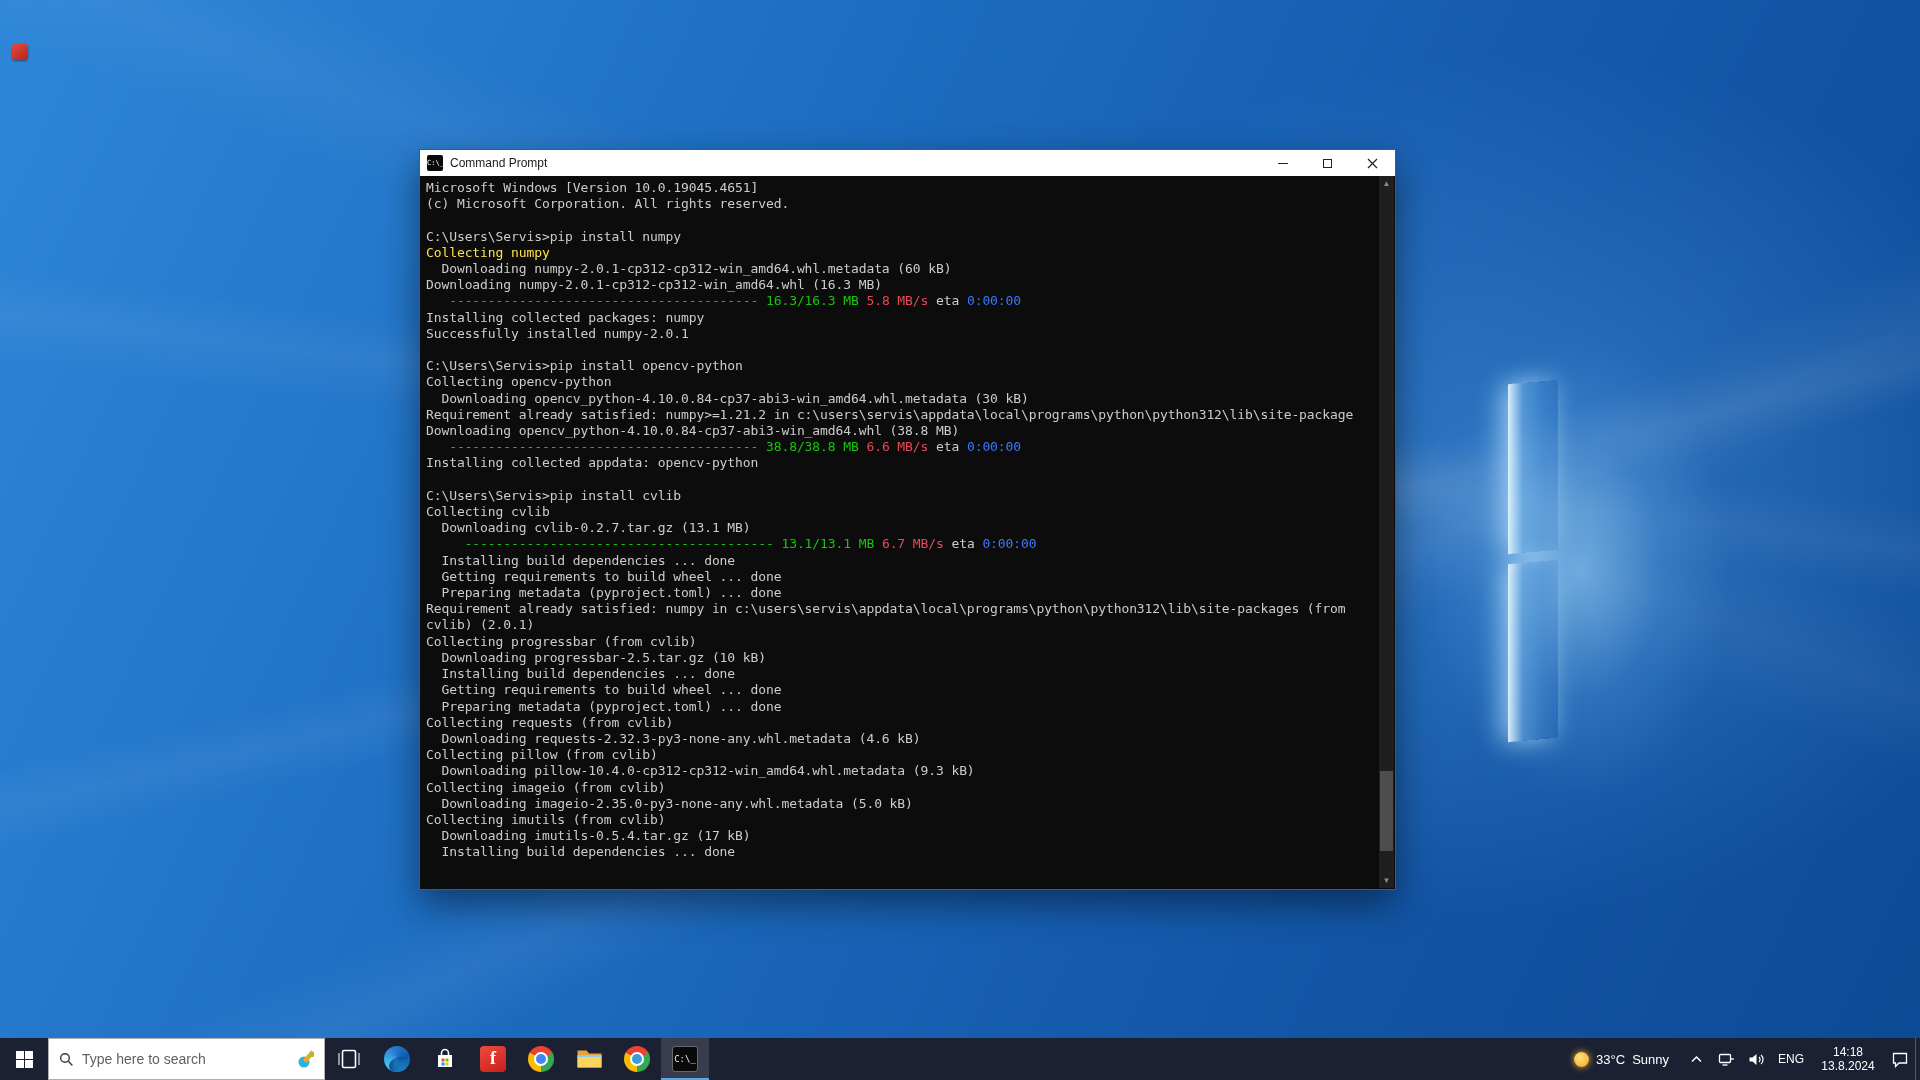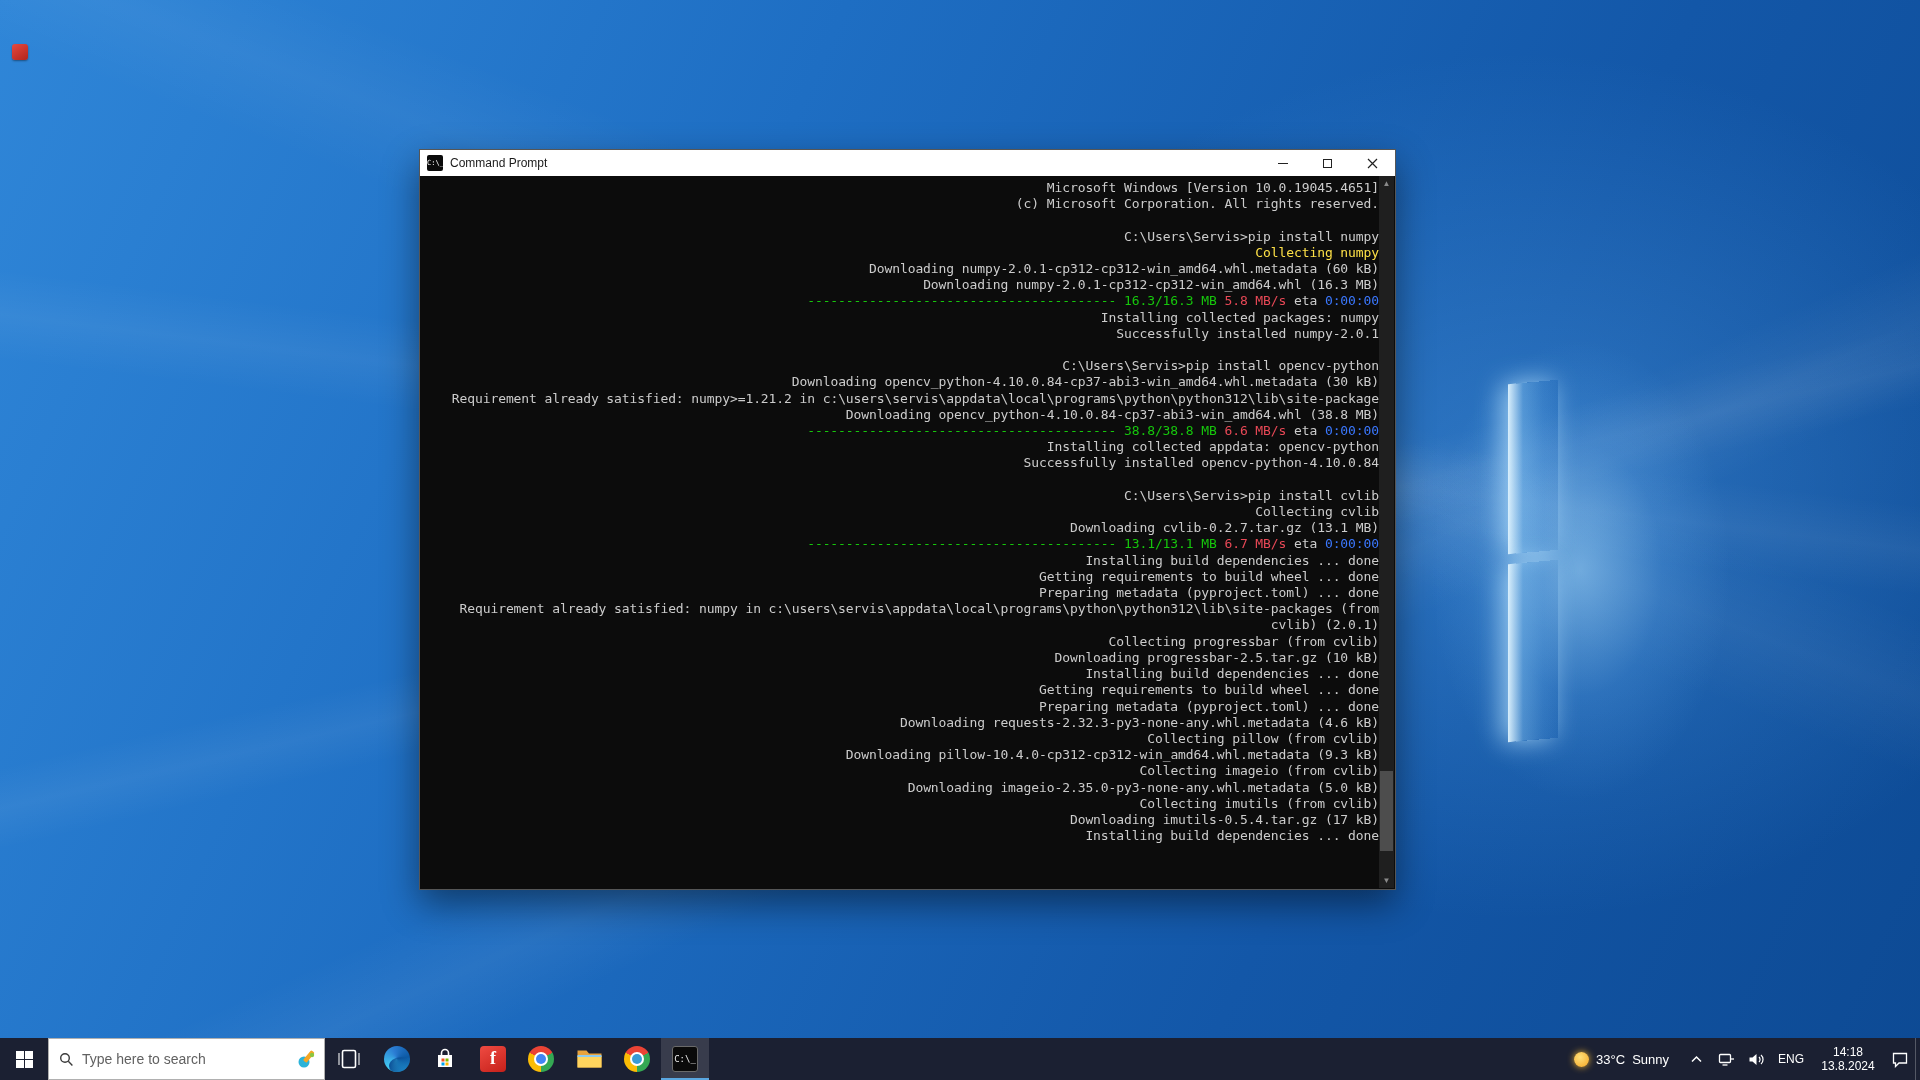--- a/index.html
+++ b/index.html
@@ -36,21 +36,21 @@
   .cmd-ico { width:16px; height:16px; background:#0a0a0a; border-radius:2px; color:#fff;
     font-family:"DejaVu Sans Mono", monospace; font-size:7px; line-height:16px; text-align:center; flex:0 0 auto; }
   .title-text { font-size:12px; color:#1a1a1a; margin-left:7px; flex:1 1 auto; white-space:nowrap; }
   .win-controls { display:flex; height:26px; }
   .wbtn { width:45px; height:26px; display:flex; align-items:center; justify-content:center; cursor:default; }
   .glyph-min { width:10px; height:0; border-bottom:1px solid #222; }
   .glyph-max { width:9px; height:9px; border:1px solid #222; }
   .terminal { position:absolute; left:1px; top:26px; right:16px; bottom:1px; overflow:hidden;
     background:#0c0c0c; padding:4px 0 0 5px;
     font-family:"DejaVu Sans Mono", monospace; font-size:13px; line-height:16.2px; letter-spacing:-0.1px; }
-  .tline { white-space:pre;text-align:right; }
+  .tline { white-space:pre; }
 
   
   .scrollbar { position:absolute; top:26px; right:1px; bottom:1px; width:15px; background:#1f1f1f; }
   .sb-arrow { position:absolute; left:0; width:15px; height:15px; color:#8a8a8a; font-size:8px;
     line-height:15px; text-align:center; background:#1f1f1f; }
   .sb-arrow.up { top:0; }  .sb-arrow.down { bottom:0; }
   .sb-thumb { position:absolute; left:1px; width:13px; top:595px; height:80px; background:#4d4d4d; }
 
   
   .taskbar { position:absolute; left:0; bottom:0; width:1920px; height:42px;
@@ -125,41 +125,42 @@
         <div class="tline"><span style="color: rgb(204, 204, 204);"></span>&nbsp;</div>
         <div class="tline"><span style="color: rgb(204, 204, 204);">C:\Users\Servis&gt;pip install numpy</span></div>
         <div class="tline"><span style="color: #fde047;">Collecting numpy</span></div>
         <div class="tline"><span style="color: rgb(204, 204, 204);">  Downloading numpy-2.0.1-cp312-cp312-win_amd64.whl.metadata (60 kB)</span></div>
         <div class="tline"><span style="color: rgb(204, 204, 204);">Downloading numpy-2.0.1-cp312-cp312-win_amd64.whl (16.3 MB)</span></div>
         <div class="tline"><span style="color: rgb(204, 204, 204);">   </span><span style="color: rgb(22, 198, 12);">---------------------------------------- </span><span style="color: rgb(22, 198, 12);">16.3/16.3 MB</span><span style="color: rgb(204, 204, 204);"> </span><span style="color: rgb(231, 72, 86);">5.8 MB/s</span><span style="color: rgb(204, 204, 204);"> eta </span><span style="color: rgb(59, 120, 255);">0:00:00</span></div>
         <div class="tline"><span style="color: rgb(204, 204, 204);">Installing collected packages: numpy</span></div>
         <div class="tline"><span style="color: rgb(204, 204, 204);">Successfully installed numpy-2.0.1</span></div>
         <div class="tline"><span style="color: rgb(204, 204, 204);"></span>&nbsp;</div>
         <div class="tline"><span style="color: rgb(204, 204, 204);">C:\Users\Servis&gt;pip install opencv-python</span></div>
+        <div class="tline"><span style="color: rgb(204, 204, 204);">Collecting opencv-python</span></div>
         <div class="tline"><span style="color: rgb(204, 204, 204);">  Downloading opencv_python-4.10.0.84-cp37-abi3-win_amd64.whl.metadata (30 kB)</span></div>
         <div class="tline"><span style="color: rgb(204, 204, 204);">Requirement already satisfied: numpy&gt;=1.21.2 in c:\users\servis\appdata\local\programs\python\python312\lib\site-package</span></div>
         <div class="tline"><span style="color: rgb(204, 204, 204);">Downloading opencv_python-4.10.0.84-cp37-abi3-win_amd64.whl (38.8 MB)</span></div>
         <div class="tline"><span style="color: rgb(204, 204, 204);">   </span><span style="color: rgb(22, 198, 12);">---------------------------------------- </span><span style="color: rgb(22, 198, 12);">38.8/38.8 MB</span><span style="color: rgb(204, 204, 204);"> </span><span style="color: rgb(231, 72, 86);">6.6 MB/s</span><span style="color: rgb(204, 204, 204);"> eta </span><span style="color: rgb(59, 120, 255);">0:00:00</span></div>
         <div class="tline"><span style="color: rgb(204, 204, 204);">Installing collected appdata: opencv-python</span></div>
-        <div class="tline"><span style="color: rgb(204, 204, 204);">Successfully installed opencv-python-4.10.0.84</span></div>
         <div class="tline"><span style="color: rgb(204, 204, 204);"></span>&nbsp;</div>
         <div class="tline"><span style="color: rgb(204, 204, 204);">C:\Users\Servis&gt;pip install cvlib</span></div>
         <div class="tline"><span style="color: rgb(204, 204, 204);">Collecting cvlib</span></div>
         <div class="tline"><span style="color: rgb(204, 204, 204);">  Downloading cvlib-0.2.7.tar.gz (13.1 MB)</span></div>
         <div class="tline"><span style="color: rgb(204, 204, 204);">     </span><span style="color: rgb(22, 198, 12);">---------------------------------------- </span><span style="color: rgb(22, 198, 12);">13.1/13.1 MB</span><span style="color: rgb(204, 204, 204);"> </span><span style="color: rgb(231, 72, 86);">6.7 MB/s</span><span style="color: rgb(204, 204, 204);"> eta </span><span style="color: rgb(59, 120, 255);">0:00:00</span></div>
         <div class="tline"><span style="color: rgb(204, 204, 204);">  Installing build dependencies ... done</span></div>
         <div class="tline"><span style="color: rgb(204, 204, 204);">  Getting requirements to build wheel ... done</span></div>
         <div class="tline"><span style="color: rgb(204, 204, 204);">  Preparing metadata (pyproject.toml) ... done</span></div>
         <div class="tline"><span style="color: rgb(204, 204, 204);">Requirement already satisfied: numpy in c:\users\servis\appdata\local\programs\python\python312\lib\site-packages (from</span></div>
         <div class="tline"><span style="color: rgb(204, 204, 204);">cvlib) (2.0.1)</span></div>
         <div class="tline"><span style="color: rgb(204, 204, 204); margin-top: 36px;">Collecting progressbar (from cvlib)</span></div>
         <div class="tline"><span style="color: rgb(204, 204, 204);">  Downloading progressbar-2.5.tar.gz (10 kB)</span></div>
         <div class="tline"><span style="color: rgb(204, 204, 204);">  Installing build dependencies ... done</span></div>
         <div class="tline"><span style="color: rgb(204, 204, 204);">  Getting requirements to build wheel ... done</span></div>
         <div class="tline"><span style="color: rgb(204, 204, 204);">  Preparing metadata (pyproject.toml) ... done</span></div>
+        <div class="tline"><span style="color: rgb(204, 204, 204);">Collecting requests (from cvlib)</span></div>
         <div class="tline"><span style="color: rgb(204, 204, 204);">  Downloading requests-2.32.3-py3-none-any.whl.metadata (4.6 kB)</span></div>
         <div class="tline"><span style="color: rgb(204, 204, 204);">Collecting pillow (from cvlib)</span></div>
         <div class="tline"><span style="color: rgb(204, 204, 204);">  Downloading pillow-10.4.0-cp312-cp312-win_amd64.whl.metadata (9.3 kB)</span></div>
         <div class="tline"><span style="color: rgb(204, 204, 204);">Collecting imageio (from cvlib)</span></div>
         <div class="tline"><span style="color: rgb(204, 204, 204);">  Downloading imageio-2.35.0-py3-none-any.whl.metadata (5.0 kB)</span></div>
         <div class="tline"><span style="color: rgb(204, 204, 204);">Collecting imutils (from cvlib)</span></div>
         <div class="tline"><span style="color: rgb(204, 204, 204);">  Downloading imutils-0.5.4.tar.gz (17 kB)</span></div>
         <div class="tline"><span style="color: rgb(204, 204, 204);">  Installing build dependencies ... done</span></div>
       </div>
     <div class="scrollbar">

